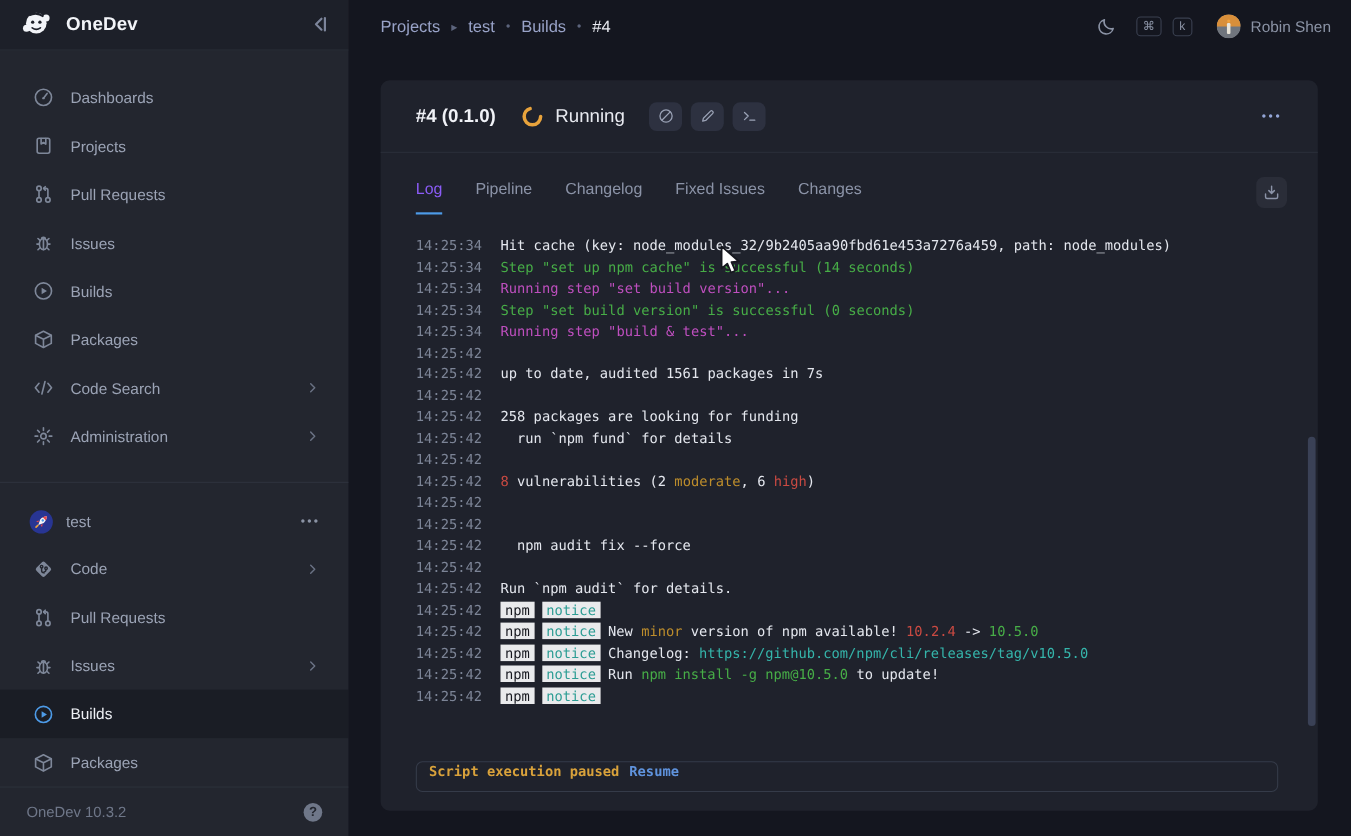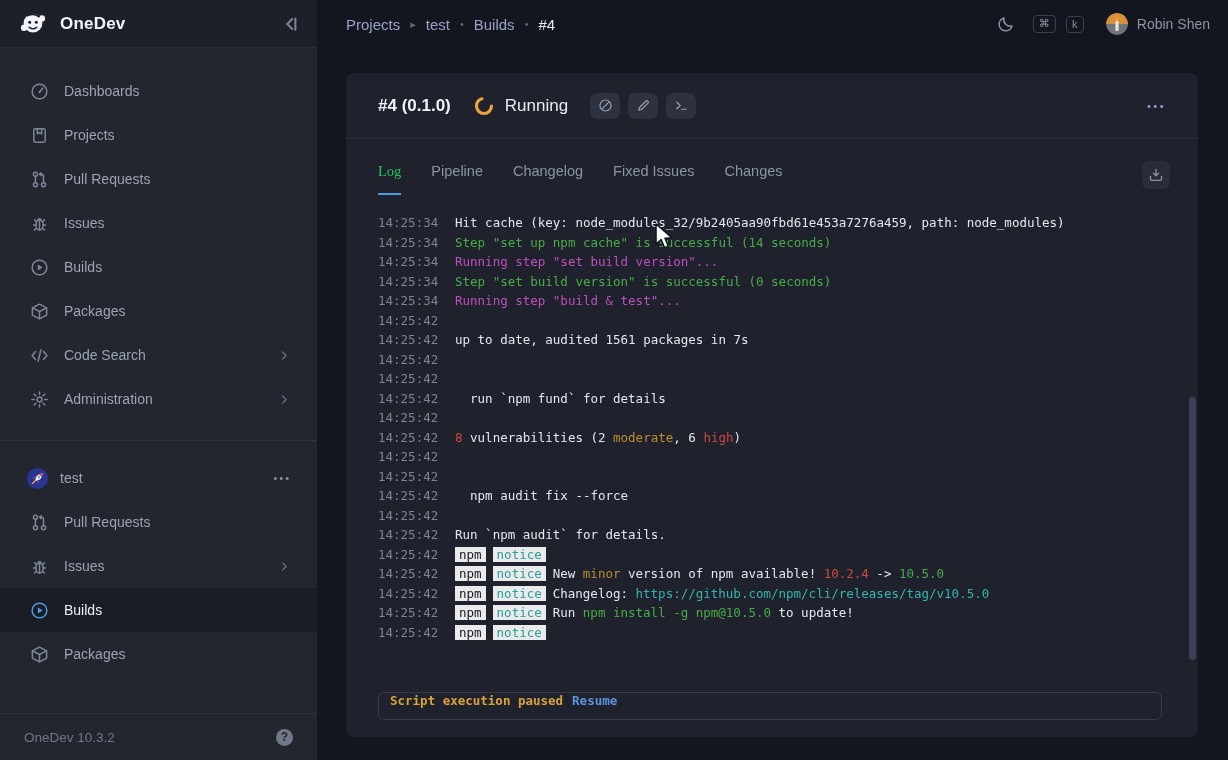--- a/index.html
+++ b/index.html
@@ -60,21 +60,21 @@
   .build-status { color:#e8eaf0; font-size:17px; margin-left:10px; }
   .actions { display:flex; gap:8px; margin-left:22px; }
   .action-btn { width:30px; height:26px; border-radius:7px; background:#2d3140; color:#9aa2b5;
     display:flex; align-items:center; justify-content:center; cursor:pointer; border:none; }
   .action-btn svg { width:15px; height:15px; }
   .card-more { margin-left:auto; color:#93a5d6; font-size:11px; letter-spacing:2.5px; cursor:pointer; }
 
   .tabs-row { display:flex; align-items:center; padding:22px 28px 0 32px; flex:none; }
   .tabs { display:flex; gap:30px; }
   .tab { font-size:14.5px; color:#8b93a7; padding-bottom:13px; border-bottom:2px solid transparent; cursor:pointer; }
-  .tab.active { color:#22c55e; border-bottom-color:#4d9be8;font-family:Liberation Serif, serif; }
+  .tab.active { color:#8b5cf6; border-bottom-color:#4d9be8; }
   .download-btn { margin-left:auto; width:28px; height:28px; border-radius:7px; background:#2a2d38;
     color:#8b93a7; display:flex; align-items:center; justify-content:center; cursor:pointer;
     border:none; margin-bottom:8px; }
   .download-btn svg { width:16px; height:16px; }
 
   .log-region { flex:1; position:relative; padding:19px 36px 0 32px; min-height:0;
     display:flex; flex-direction:column;gap:42px; }
   .log-lines { font-family:"DejaVu Sans Mono", monospace; font-size:12.5px; line-height:19.5px;
     overflow:hidden; margin-top:-3px; flex:none; }
   .log-line { display:flex; }
@@ -230,20 +230,38 @@
             <path d="M9.6 12.5 8 15l2.4-.6zM14.4 12.5 16 15l-2.4-.6z" fill="#e5484d"></path>
             <path d="M12 16.5v2.5" stroke="#f0a13c" stroke-width="1.6" stroke-linecap="round"></path>
           </g>
         </svg>
       </span>
       <span class="project-name">test</span>
       <span class="project-more">•••</span>
     </div>
 
     <nav class="nav" id="project-nav" style="padding-top:0">
+        <div class="nav-item">
+          <span class="nav-icon">
+            <svg viewBox="0 0 16 16">
+              <rect x="3.4" y="3.4" width="9.2" height="9.2" rx="1.6" transform="rotate(45 8 8)" fill="currentColor"></rect>
+              <g stroke="#23262f" stroke-width="1.1" fill="none" stroke-linecap="round">
+                <circle cx="6.6" cy="6" r=".95"></circle>
+                <circle cx="10" cy="7.2" r=".95"></circle>
+                <path d="M6.6 7v2a1.7 1.7 0 0 0 1.7 1.7h.5M10 8.2v.2c0 1.1-.8 1.6-1.7 1.8"></path>
+              </g>
+            </svg>
+          </span>
+          <span class="nav-label">Code</span>
+          <span class="chevron">
+            <svg viewBox="0 0 16 16" fill="none" stroke="currentColor" stroke-width="1.6" stroke-linecap="round" stroke-linejoin="round">
+              <path d="M5.5 3.5 10 8l-4.5 4.5"></path>
+            </svg>
+          </span>
+        </div>
         <div class="nav-item">
           <span class="nav-icon">
             <svg viewBox="0 0 16 16" fill="none" stroke="currentColor" stroke-width="1.25" stroke-linecap="round" stroke-linejoin="round">
               <circle cx="4.6" cy="3.6" r="1.7"></circle>
               <circle cx="4.6" cy="12.4" r="1.7"></circle>
               <circle cx="11.4" cy="12.4" r="1.7"></circle>
               <path d="M4.6 5.4v5.2"></path>
               <path d="M8.2 3.6h1.7a1.5 1.5 0 0 1 1.5 1.5v5.5"></path>
               <path d="M9.4 2.3 8.1 3.6l1.3 1.3"></path>
             </svg>
@@ -398,20 +416,21 @@
               <div class="log-line">
                 <span class="lt">14:25:42</span>
                 <span class="lm"><span class="seg-plain">up to date, audited 1561 packages in 7s</span></span>
               </div>
               <div class="log-line">
                 <span class="lt">14:25:42</span>
                 <span class="lm"></span>
               </div>
               <div class="log-line">
                 <span class="lt">14:25:42</span>
+                <span class="lm"><span class="seg-plain">258 packages are looking for funding</span></span>
               </div>
               <div class="log-line">
                 <span class="lt">14:25:42</span>
                 <span class="lm"><span class="seg-plain">  run `npm fund` for details</span></span>
               </div>
               <div class="log-line">
                 <span class="lt">14:25:42</span>
                 <span class="lm"></span>
               </div>
               <div class="log-line">

